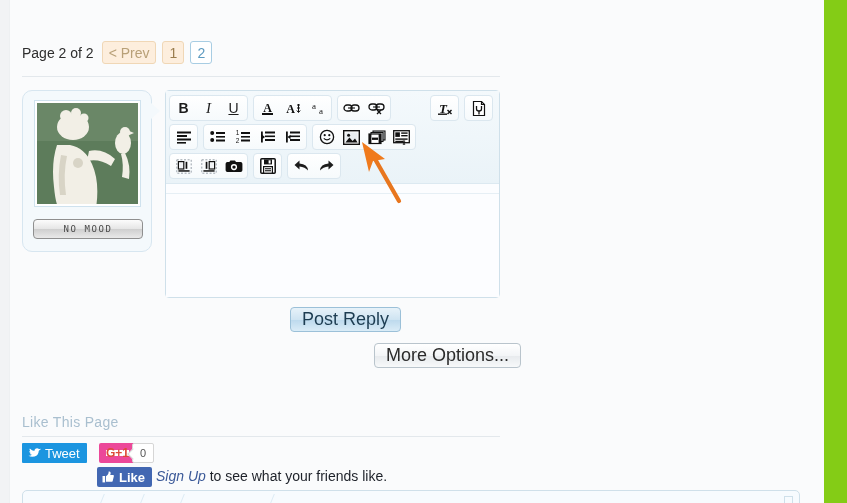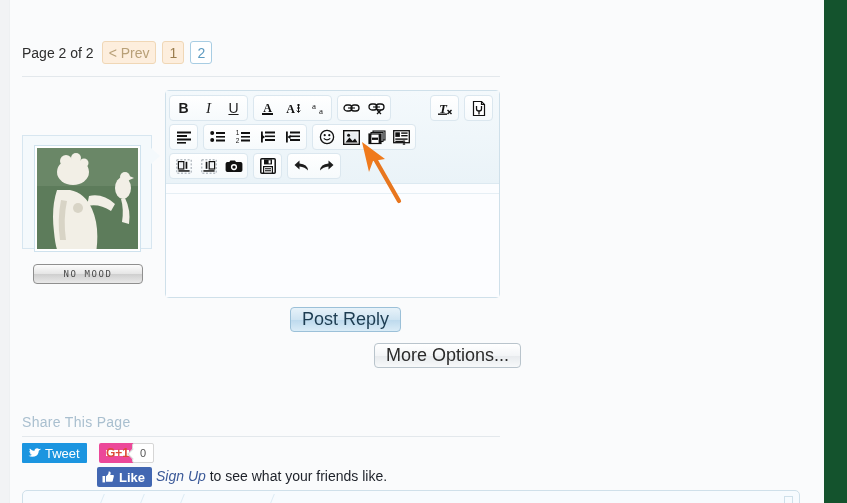--- a/index.html
+++ b/index.html
@@ -2,21 +2,21 @@
 <html><head>
 <meta charset="utf-8">
 <style>
   * { box-sizing: border-box; margin: 0; padding: 0; }
   html, body {
     width: 847px; height: 503px;
     font-family: "Liberation Sans", sans-serif;
     background: #000;
     overflow: hidden;
   }
-  #screen { position: relative; width: 847px; height: 503px; background: #14532d; }
+  #screen { position: relative; width: 847px; height: 503px; background: #84cc16; }
 
   #page {
     position: absolute; left: 0; top: 0;
     width: 824px; height: 503px;
     background: #fafbfc;
     overflow: hidden;
   }
   #gutter {
     position: absolute; left: 0; top: 0; width: 10px; height: 503px;
     background: #f2f3f5; border-right: 1px solid #eef0f2;
@@ -39,22 +39,22 @@
   .pbtn.current {
     background: #ffffff; border: 1px solid #a8cde3; color: #5e9bc0;
   }
   #sep-top {
     position: absolute; left: 22px; top: 76px; width: 478px; height: 1px;
     background: #e3e8ec;
   }
 
   
   #avatarbox {
-    position: absolute; left: 22px; top: 90px; width: 130px; height: 114px;
-    background: #f4f9fc; border: 1px solid #d7e6f0; border-radius: 0; margin-top: 45px;
+    position: absolute; left: 22px; top: 90px; width: 130px; height: 162px;
+    background: #f4f9fc; border: 1px solid #d7e6f0; border-radius: 10px;
   }
   #avatarbox::after {
     content: ""; position: absolute; right: -9px; top: 12px;
     width: 0; height: 0;
     border-top: 8px solid transparent; border-bottom: 8px solid transparent;
     border-left: 9px solid #f4f9fc;
   }
   #avatar-img {
     position: absolute; left: 12px; top: 10px; width: 105px; height: 105px;
     border: 2px solid #ffffff; outline: 1px solid #cfe2ee;
@@ -453,21 +453,21 @@
             </div>
           </div>
         </div>
       </div>
       <div id="textarea"></div>
     </div>
 
     <div class="abtn" id="post-reply">Post Reply</div>
     <div class="abtn" id="more-options">More Options...</div>
 
-    <div id="share-title">Share This Page</div>
+    <div id="share-title">Like This Page</div>
     <div id="sep-share"></div>
 
     <div id="tweet-btn">
       <svg width="13" height="11" viewBox="0 0 13 11">
         <path d="M13 1.3 q-0.7 0.5 -1.5 0.6 q0.8 -0.5 1.1 -1.4 q-0.8 0.5 -1.7 0.6 q-0.7 -0.8 -1.9 -0.8 q-1.8 0 -2.5 1.8 q-0.1 0.4 0 1 q-2.7 -0.2 -4.7 -2.5 q-0.8 1.4 0.5 2.6 q-0.6 0 -1.1 -0.3 q0 1.7 1.7 2.2 q-0.5 0.2 -1 0.1 q0.5 1.5 2.1 1.5 q-1.5 1.2 -3.6 1 q1.8 1.1 3.9 1.1 q5 0 6.2 -4.4 q0.2 -0.7 0.2 -1.5 q0.8 -0.6 1.3 -1.6 z" fill="#fff"></path>
       </svg>
       <span>Tweet</span>
     </div>
     <div id="gplus-btn">G+1</div>
     <div id="gplus-count">0</div>

